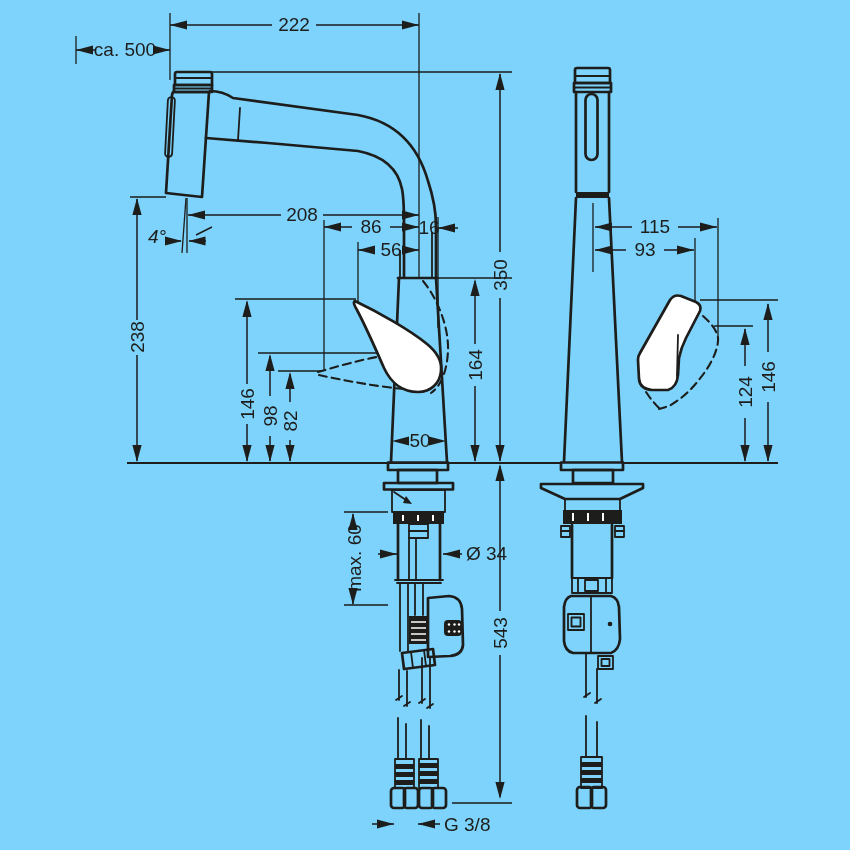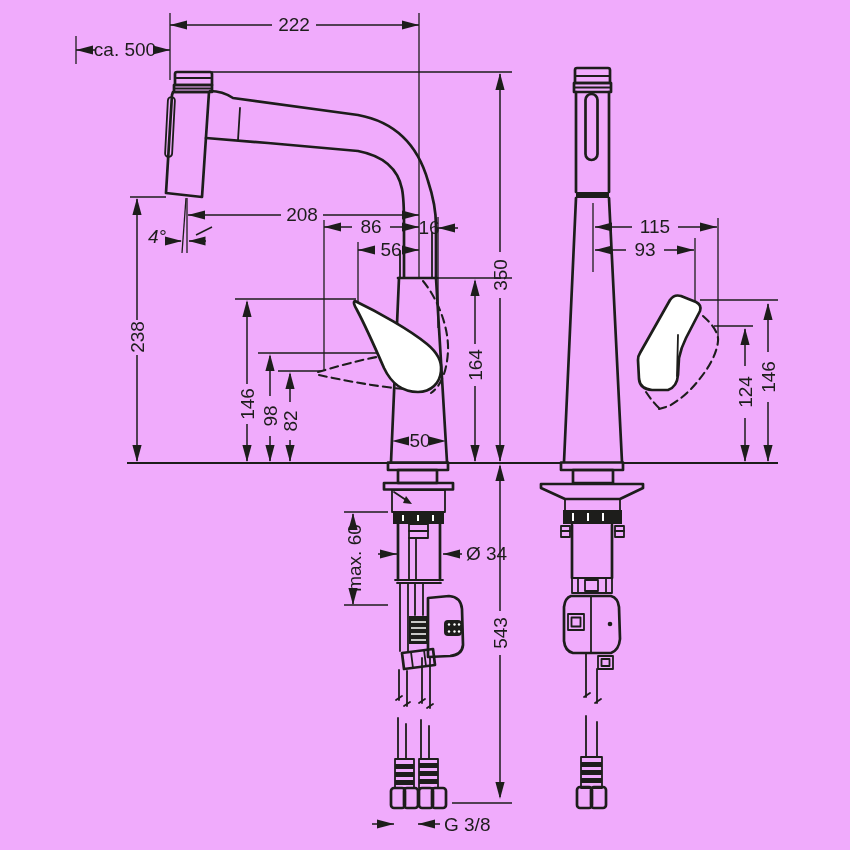--- a/index.html
+++ b/index.html
@@ -1,16 +1,16 @@
 <!DOCTYPE html>
 <html><head>
 <meta charset="utf-8">
 <style>
   html,body{margin:0;padding:0;background:#ffffff;}
-  .page{width:850px;height:850px;background:#f0abfc;position:relative;font-family:"Liberation Sans",sans-serif;}
+  .page{width:850px;height:850px;background:#7dd3fc;position:relative;font-family:"Liberation Sans",sans-serif;}
   svg{display:block;}
   .a{fill:none;stroke:#1d1d1b;stroke-width:2.7;stroke-linecap:round;stroke-linejoin:round;}
   .b{fill:none;stroke:#1d1d1b;stroke-width:1.8;stroke-linecap:round;stroke-linejoin:round;}
   .d{fill:none;stroke:#1d1d1b;stroke-width:1.5;stroke-linecap:butt;}
   .e{fill:none;stroke:#1d1d1b;stroke-width:1.3;stroke-linecap:butt;}
   .deck{fill:none;stroke:#1d1d1b;stroke-width:2.1;}
   .dash{fill:none;stroke:#1d1d1b;stroke-width:2.1;stroke-dasharray:8 5;stroke-linecap:round;}
   .dark{fill:#1d1d1b;stroke:none;}
   .wfill{fill:#ffffff;}
   .wl{stroke:#ffffff;stroke-width:2;fill:none;}

